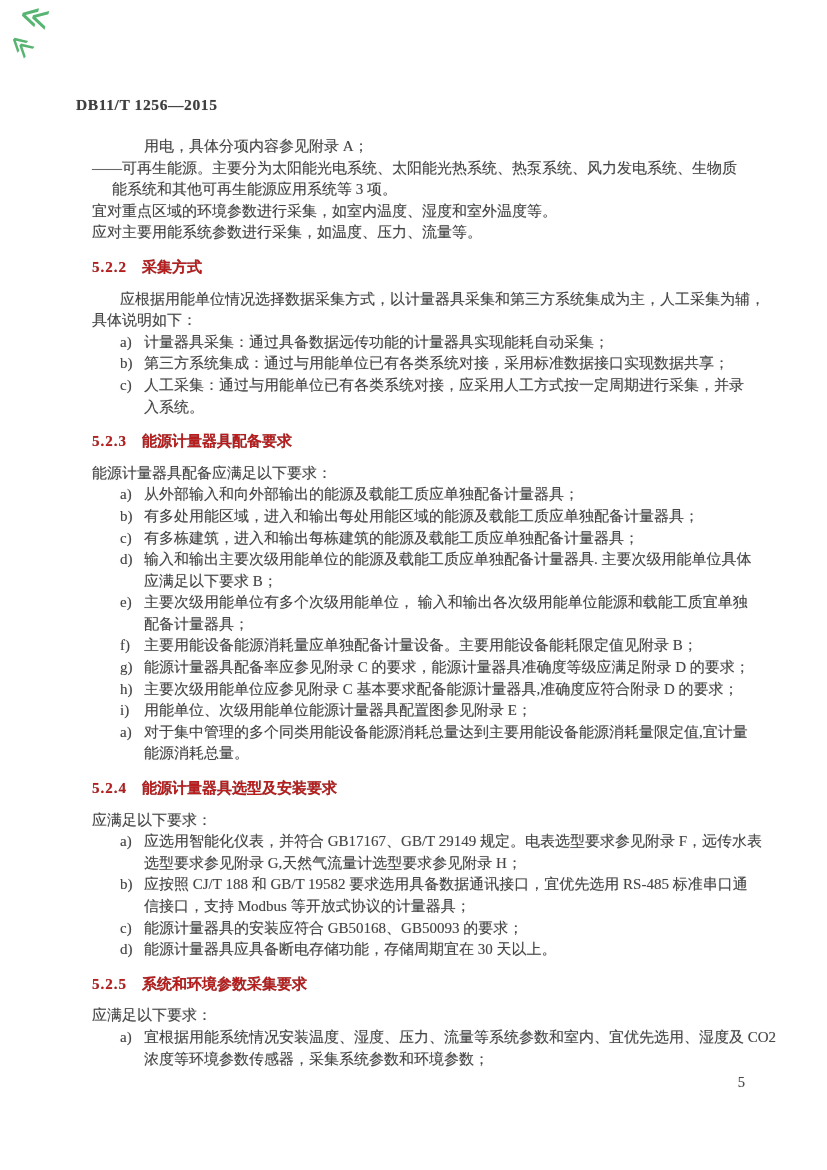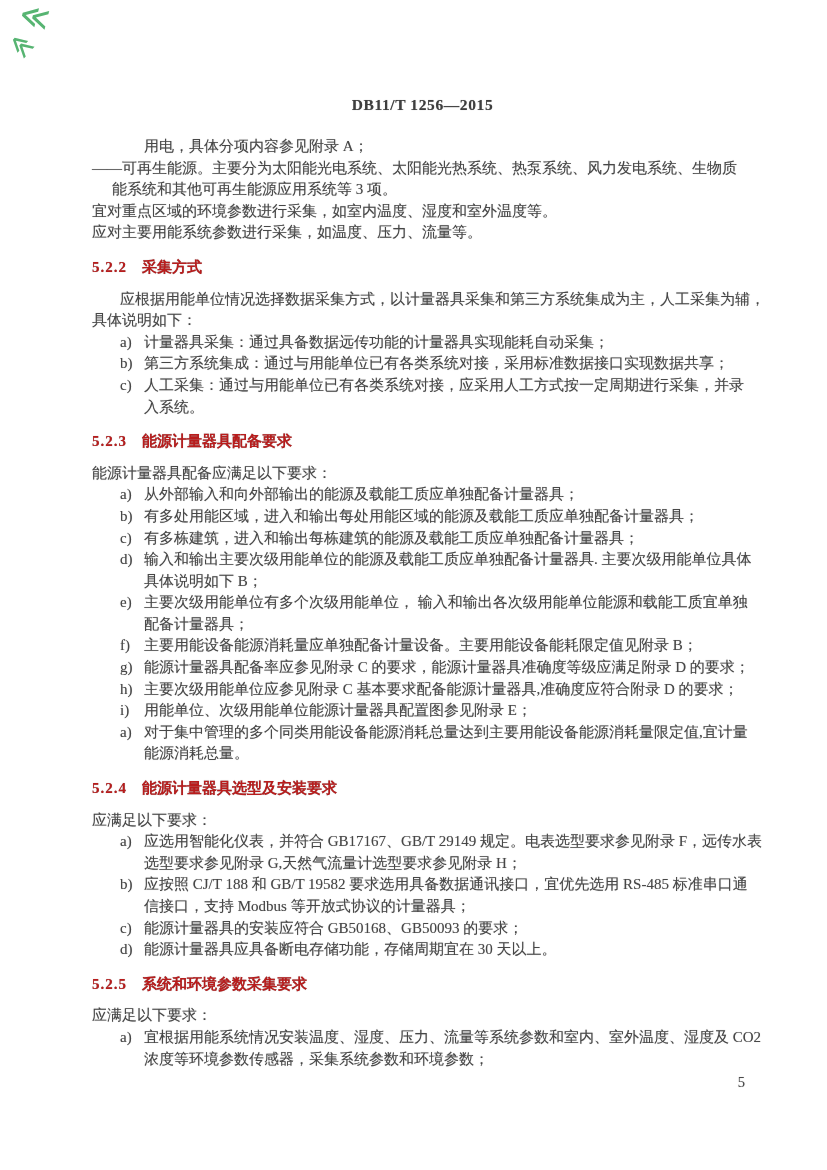--- a/index.html
+++ b/index.html
@@ -6,22 +6,22 @@
   .page{
     position:relative;
     width:827px;height:1170px;
     margin:0 auto;
     background:#ffffff;
     font-family:"Liberation Serif","DejaVu Serif",serif;
     color:#474747;
     overflow:hidden;
   }
   .hdr{
-    position:absolute;top:96px;left:96px;width:653px;
-    text-align:center;font-weight:bold;font-size:15.5px;
+    position:absolute;top:96px;left:76px;width:653px;
+    text-align:left;font-weight:bold;font-size:15.5px;
     letter-spacing:.6px;color:#3e3e3e;
     text-shadow:0 0 .7px rgba(62,62,62,.55);
   }
   .doc{
     position:absolute;top:136px;left:92px;width:653px;
     font-size:15px;
   }
   .ln,.li{line-height:21.6px;white-space:nowrap;text-shadow:0 0 .8px rgba(71,71,71,.45);}
   .h{
     font-weight:bold;color:#b91c1c;line-height:21.6px;
@@ -87,21 +87,21 @@
         <span class="t">有多处用能区域，进入和输出每处用能区域的能源及载能工质应单独配备计量器具；</span>
       </div>
       <div class="li">
         <span class="m">c)</span>
         <span class="t">有多栋建筑，进入和输出每栋建筑的能源及载能工质应单独配备计量器具；</span>
       </div>
       <div class="li">
         <span class="m">d)</span>
         <span class="t">输入和输出主要次级用能单位的能源及载能工质应单独配备计量器具. 主要次级用能单位具体</span>
       </div>
-      <div class="ln licont">具体说明如下 B；</div>
+      <div class="ln licont">应满足以下要求 B；</div>
       <div class="li">
         <span class="m">e)</span>
         <span class="t">主要次级用能单位有多个次级用能单位， 输入和输出各次级用能单位能源和载能工质宜单独</span>
       </div>
       <div class="ln licont">配备计量器具；</div>
       <div class="li">
         <span class="m">f)</span>
         <span class="t">主要用能设备能源消耗量应单独配备计量设备。主要用能设备能耗限定值见附录 B；</span>
       </div>
       <div class="li">
@@ -138,19 +138,19 @@
         <span class="t">能源计量器具的安装应符合 GB50168、GB50093 的要求；</span>
       </div>
       <div class="li">
         <span class="m">d)</span>
         <span class="t">能源计量器具应具备断电存储功能，存储周期宜在 30 天以上。</span>
       </div>
       <div class="h"><span class="hn">5.2.5</span><span>系统和环境参数采集要求</span></div>
       <div class="ln flush">应满足以下要求：</div>
       <div class="li">
         <span class="m">a)</span>
-        <span class="t">宜根据用能系统情况安装温度、湿度、压力、流量等系统参数和室内、室外温度、湿度及 CO2</span>
+        <span class="t">宜根据用能系统情况安装温度、湿度、压力、流量等系统参数和室内、宜优先选用、湿度及 CO2</span>
       </div>
       <div class="ln licont">浓度等环境参数传感器，采集系统参数和环境参数；</div>
     </div>
 
   <div class="pagenum">5</div>
 </div>
 
 </body></html>

